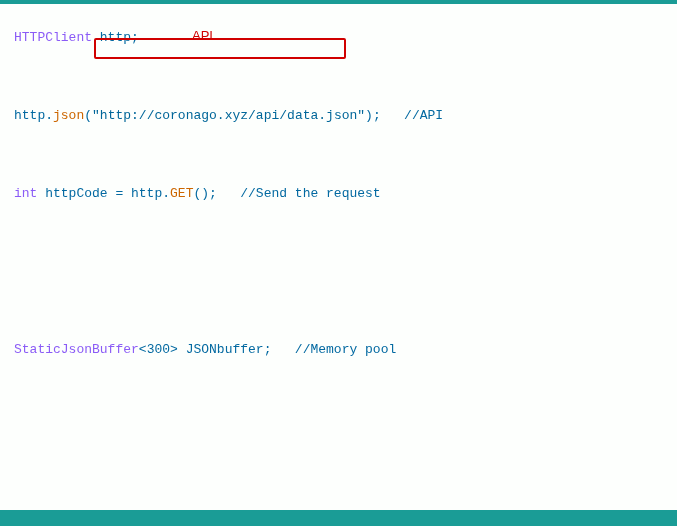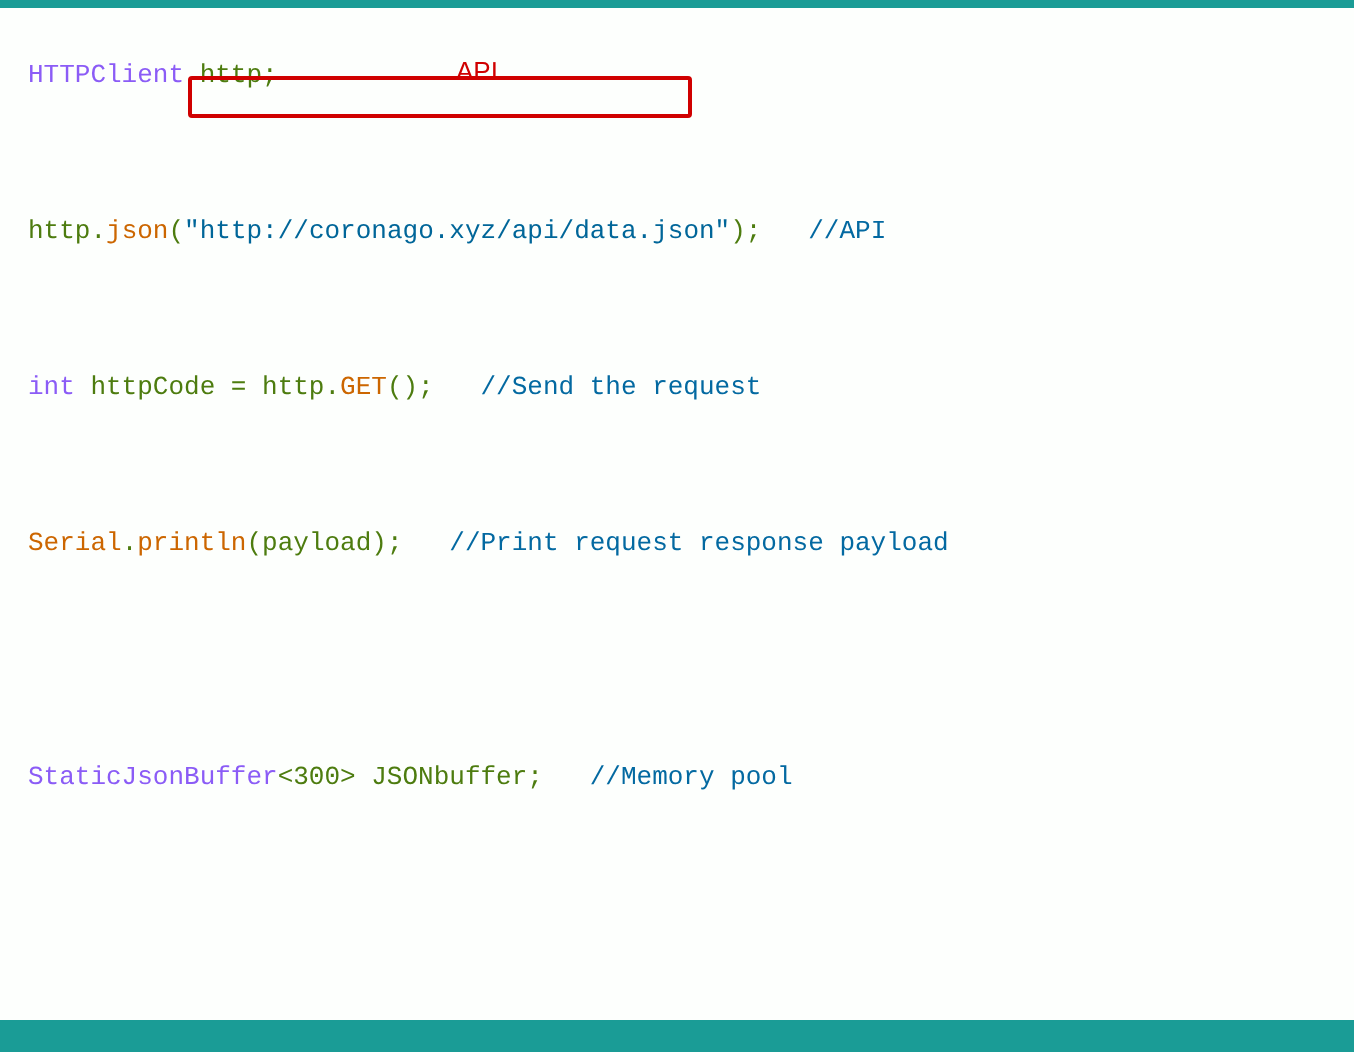--- a/index.html
+++ b/index.html
@@ -21,21 +21,21 @@
   }
   .code-area {
     padding: 4px 14px 0 14px;
     white-space: pre;
   }
   .kw-type { color: #8b5cf6; }
   .kw-func { color: #cc6600; }
   .kw-class { color: #cc6600; }
   .str { color: #006699; }
   .comment { color: #0369a1; }
-  .plain { color: #4d7c0f; }
+  .plain { color: #0369a1; }
   .annotation {
     position: absolute;
     color: #d00000;
     font-family: Arial, sans-serif;
     font-size: 13px;
     pointer-events: none;
   }
   .redbox {
     position: absolute;
     border: 2px solid #d00000;
@@ -50,31 +50,30 @@
     height: 16px;
     background: #1a9c96;
   }
   .line { display: block; }
 </style>
 </head>
 <body>
 
 <div class="top-bar"></div>
 
-<div class="annotation" style="left:192px; top:26px;margin-left:36px;">API</div>
+<div class="annotation" style="left:192px; top:26px;">API</div>
 <div class="redbox" style="left:94px; top:38px; width:248px; height:17px;"></div>
 
 <div class="code-area">
 <span class="line"><span class="kw-type">HTTPClient</span><span class="plain"> http;</span></span>
 <span class="line"> </span>
 <span class="line"><span class="plain">http.</span><span class="kw-func">json</span><span class="plain">(</span><span class="str">"http://coronago.xyz/api/data.json"</span><span class="plain">);   </span><span class="comment">//API</span></span>
 <span class="line"> </span>
 <span class="line"><span class="kw-type">int</span><span class="plain"> httpCode = http.</span><span class="kw-func">GET</span><span class="plain">();   </span><span class="comment">//Send the request</span></span>
 <span class="line"> </span>
-<span class="line"><span class="kw-class">Serial</span><span class="plain">.</span><span class="kw-func">println</span><span class="plain">(payload);   </span><span class="comment">//Print request response payload</span></span>
 <span class="line"> </span>
 <span class="line"> </span>
 <span class="line"><span class="kw-type">StaticJsonBuffer</span><span class="plain">&lt;300&gt; JSONbuffer;   </span><span class="comment">//Memory pool</span></span>
 
 
 
 
 
 
 

